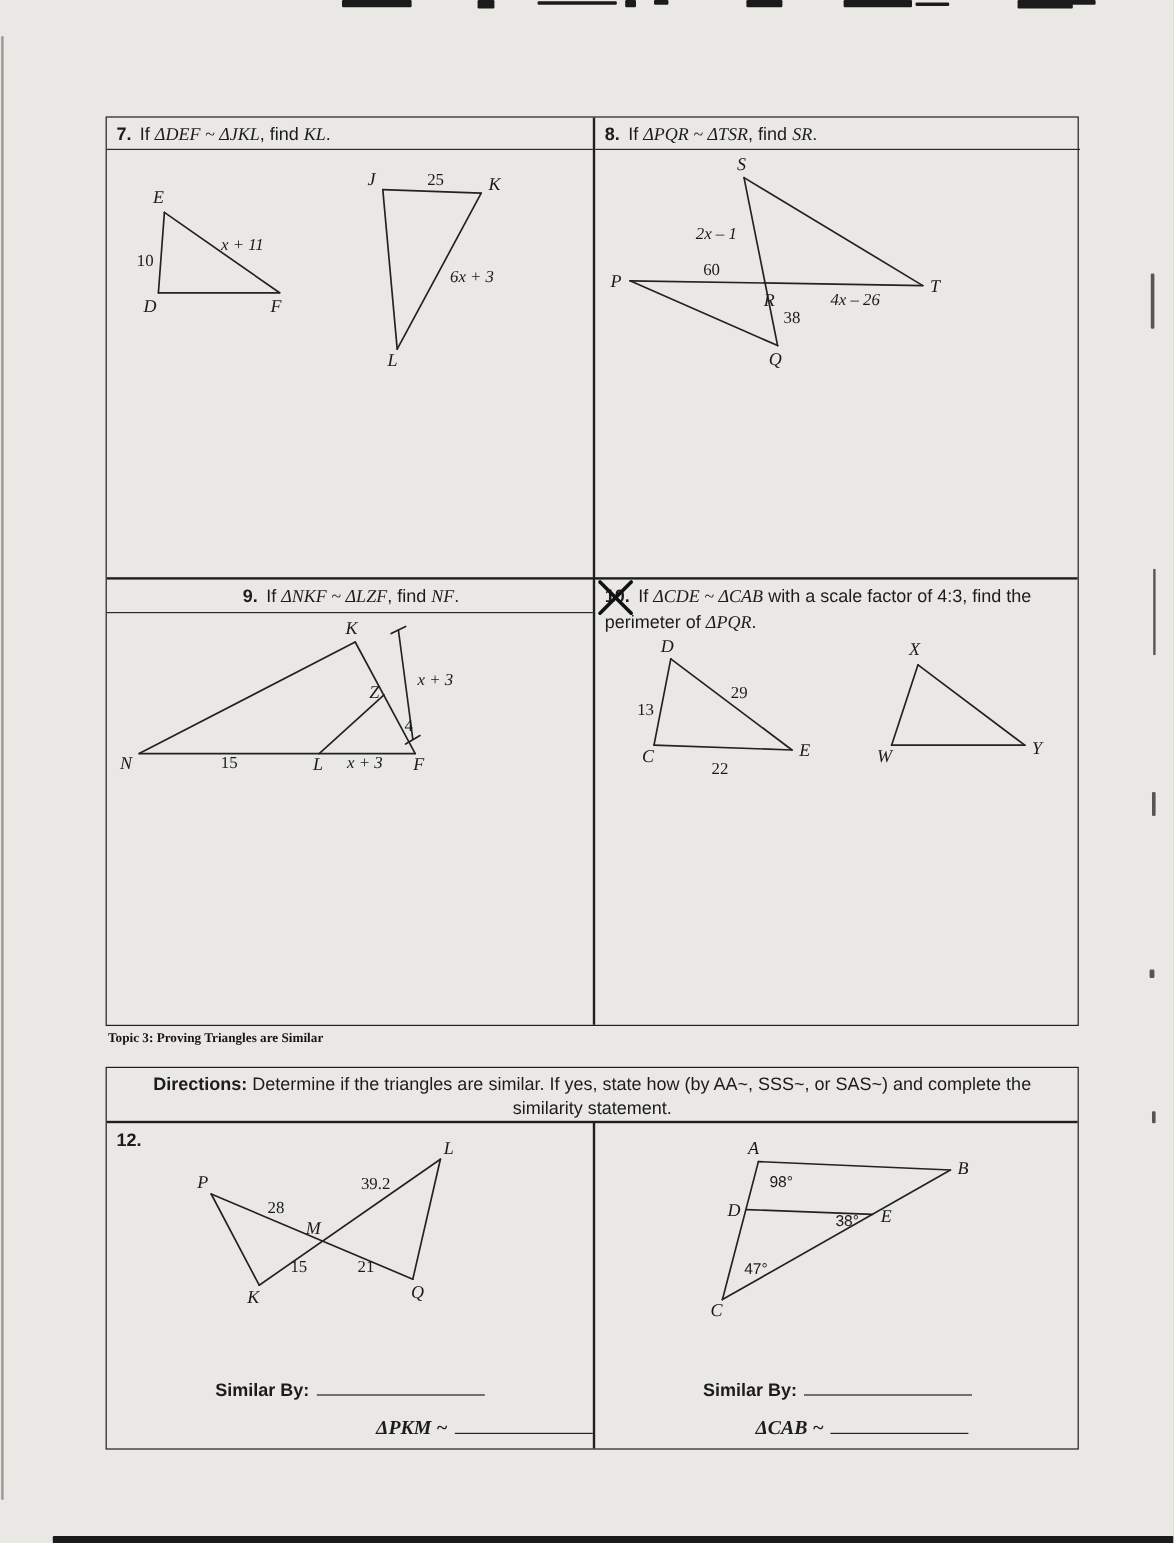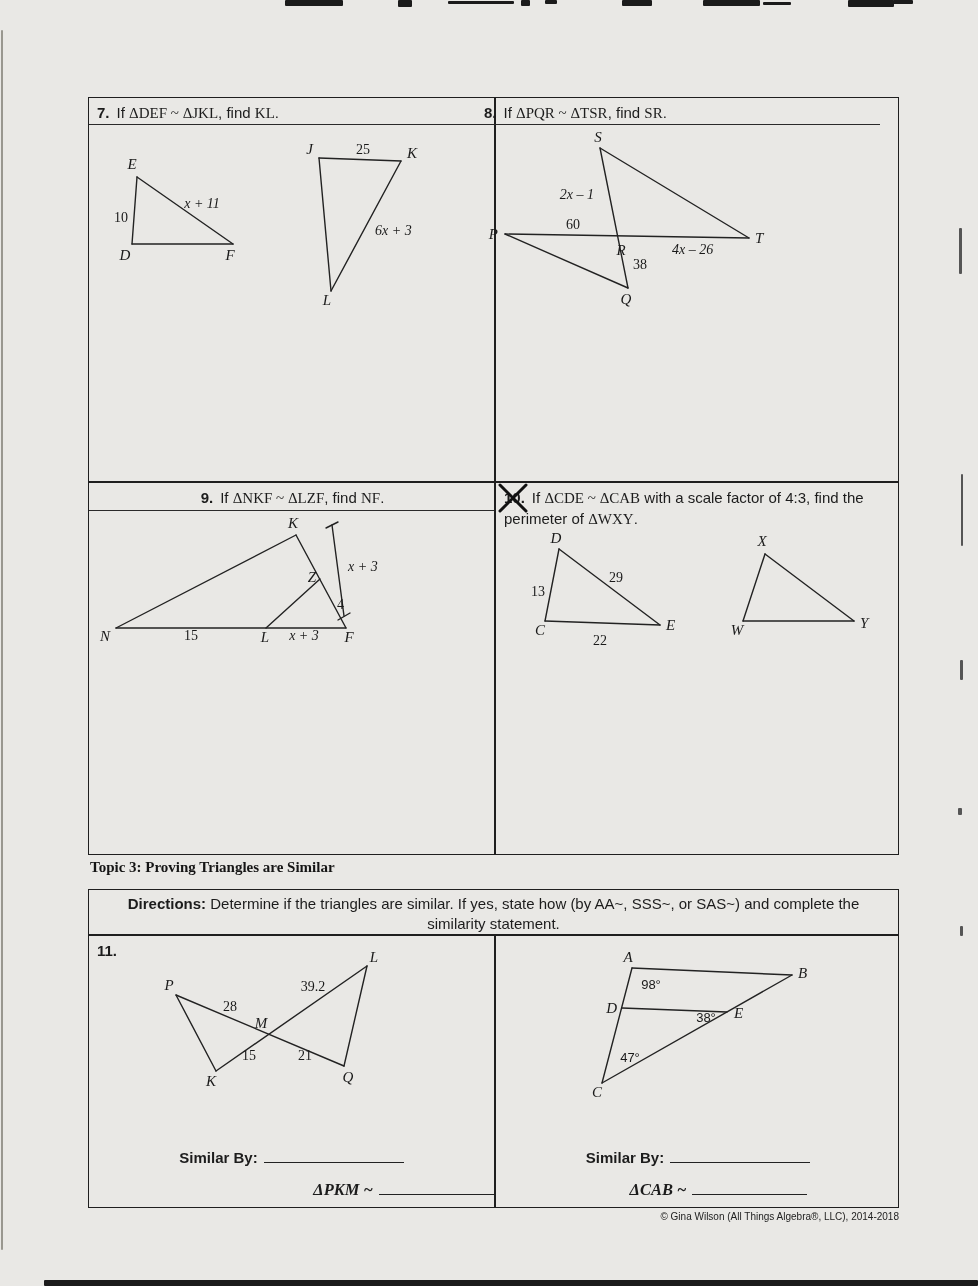--- a/index.html
+++ b/index.html
@@ -3,30 +3,30 @@
 <meta charset="utf-8">
 <style>
   html,body{margin:0;padding:0;background:#d8d7d5;}
   .page{position:relative;width:978px;height:1286px;background:#e9e8e5;
         font-family:"Liberation Sans",sans-serif;color:#1c1c1c;overflow:hidden;}
   .tbl{position:absolute;border:1.6px solid #1f1f1f;box-sizing:border-box;background:transparent;}
   .vdiv,.hdiv{position:absolute;background:#1f1f1f;}
   .cell{position:absolute;box-sizing:border-box;}
   .phead{position:absolute;left:8px;top:5px;right:6px;font-size:15px;line-height:1.3;}
   .pnum{font-weight:bold;margin-right:7px;}
-  .m{font-family:"Liberation Serif",serif;}
+  .m{font-family:"Liberation Serif",serif;font-style:italic;}
   .hrule{position:absolute;left:0;right:0;height:1.4px;background:#2a2a2a;}
   .fig{position:absolute;left:0;top:0;pointer-events:none;}
   .fig line{stroke:#222;stroke-width:1.4;stroke-linecap:round;}
   .vl{font:italic 15px "Liberation Serif",serif;fill:#1a1a1a;}
   .nl{font:14px "Liberation Serif",serif;fill:#1a1a1a;}
   .el{font:italic 14px "Liberation Serif",serif;fill:#1a1a1a;}
   .al{font:13px "Liberation Sans",sans-serif;fill:#1a1a1a;}
   .topic{position:absolute;left:90px;top:859px;font-family:"Liberation Serif",serif;
-         font-weight:bold;font-size:15px;color:#151515;}
+         font-weight:bold;font-size:11px;color:#151515;}
   .dirs{position:absolute;left:0;top:0;right:0;height:44px;padding:4px 10px;box-sizing:border-box;
         font-size:15px;line-height:1.32;text-align:center;}
   .simline{position:absolute;left:0;right:0;text-align:center;font-size:15px;font-weight:bold;}
   .blank{display:inline-block;border-bottom:1.5px solid #222;height:13px;vertical-align:baseline;margin-left:6px;}
   .stline{position:absolute;left:0;right:0;text-align:center;font-family:"Liberation Serif",serif;
           font-style:italic;font-weight:bold;font-size:16.5px;}
   .copyright{position:absolute;left:88px;top:1211px;width:811px;text-align:right;font-size:10px;color:#222;}
   .mark{position:absolute;background:#1b1b1b;border-radius:1px;}
   .xwrap{position:relative;display:inline-block;}
   .xmark{position:absolute;left:-8px;top:-7px;pointer-events:none;}
@@ -79,21 +79,21 @@
         <line x1="312" y1="63" x2="242" y2="193"></line>
         <line x1="242" y1="193" x2="230" y2="60"></line>
         <text class="vl" x="224" y="56" text-anchor="end">J</text>
         <text class="vl" x="318" y="60" text-anchor="start">K</text>
         <text class="vl" x="238" y="207" text-anchor="middle">L</text>
         <text class="nl" x="274" y="56" text-anchor="middle">25</text>
         <text class="el" x="286" y="137" text-anchor="start">6x + 3</text>
       </svg>
     </div>
 
-    <div class="cell" style="left:387px;top:0;width:404px;height:383px;">
+    <div class="cell" style="left:407px;top:0;width:404px;height:383px;">
       <div class="phead">
         <span class="pnum">8.</span><span><span>If </span><span class="m">ΔPQR ~ ΔTSR</span><span>, find </span><span class="m">SR</span><span>.</span></span>
       </div>
       <div class="hrule" style="top:26px;"></div>
       <svg class="fig" width="404" height="383" viewBox="0 0 404 383">
         <line x1="29" y1="136" x2="273" y2="140"></line>
         <line x1="124" y1="50" x2="273" y2="140"></line>
         <line x1="124" y1="50" x2="152" y2="190"></line>
         <line x1="29" y1="136" x2="152" y2="190"></line>
         <text class="vl" x="122" y="44" text-anchor="middle">S</text>
@@ -131,21 +131,21 @@
         <text class="nl" x="248" y="126" text-anchor="start">4</text>
         <text class="el" x="259" y="88" text-anchor="start">x + 3</text>
       </svg>
     </div>
 
     <div class="cell" style="left:407px;top:385px;width:404px;height:373px;">
       <div class="phead">
         <span class="xwrap"><span class="pnum">10.</span><svg class="xmark" width="34" height="34" viewBox="0 0 34 34">
               <line x1="4" y1="4" x2="30" y2="30"></line>
               <line x1="30" y1="4" x2="4" y2="30"></line>
-            </svg></span><span><span>If </span><span class="m">ΔCDE ~ ΔCAB</span><span> with a scale factor of 4:3, find the perimeter of </span><span class="m">ΔWXY</span><span>.</span></span>
+            </svg></span><span><span>If </span><span class="m">ΔCDE ~ ΔCAB</span><span> with a scale factor of 4:3, find the perimeter of </span><span class="m">ΔPQR</span><span>.</span></span>
       </div>
       <svg class="fig" width="404" height="373" viewBox="0 0 404 373">
         <line x1="63" y1="66" x2="49" y2="138"></line>
         <line x1="49" y1="138" x2="164" y2="142"></line>
         <line x1="164" y1="142" x2="63" y2="66"></line>
         <text class="vl" x="60" y="60" text-anchor="middle">D</text>
         <text class="vl" x="44" y="152" text-anchor="middle">C</text>
         <text class="vl" x="170" y="147" text-anchor="start">E</text>
         <text class="nl" x="42" y="113" text-anchor="middle">13</text>
         <text class="nl" x="120" y="99" text-anchor="middle">29</text>
@@ -165,21 +165,21 @@
   <div class="tbl" style="left:88px;top:889px;width:811px;height:319px;">
     <div class="hdiv" style="left:0;top:44px;width:100%;height:1.5px;"></div>
     <div class="vdiv" style="left:405px;top:45px;width:1.5px;height:272px;"></div>
 
     <div class="dirs">
       <b>Directions:</b><span> Determine if the triangles are similar.  If yes, state how (by AA~, SSS~, or SAS~) and complete the similarity statement.</span>
     </div>
 
     <div class="cell" style="left:0;top:46px;width:405px;height:271px;">
       <div class="phead">
-        <span class="pnum">11.</span>
+        <span class="pnum">12.</span>
       </div>
       <svg class="fig" width="405" height="271" viewBox="0 0 405 271">
         <line x1="87" y1="59" x2="255" y2="130"></line>
         <line x1="127" y1="135" x2="278" y2="30"></line>
         <line x1="87" y1="59" x2="127" y2="135"></line>
         <line x1="278" y1="30" x2="255" y2="130"></line>
         <text class="vl" x="80" y="54" text-anchor="middle">P</text>
         <text class="vl" x="285" y="26" text-anchor="middle">L</text>
         <text class="vl" x="122" y="150" text-anchor="middle">K</text>
         <text class="vl" x="259" y="146" text-anchor="middle">Q</text>
@@ -214,15 +214,14 @@
       </svg>
       <div class="simline" style="top:213px;">
         <span>Similar By:</span><span class="blank" style="width:140px;"></span>
       </div>
       <div class="stline" style="top:244px;padding-left:41px;">
         <span>ΔCAB ~</span><span class="blank" style="width:115px;"></span>
       </div>
     </div>
   </div>
 
-  <div class="copyright">© Gina Wilson (All Things Algebra®, LLC), 2014-2018</div>
 
 </div>
 
 </body></html>

